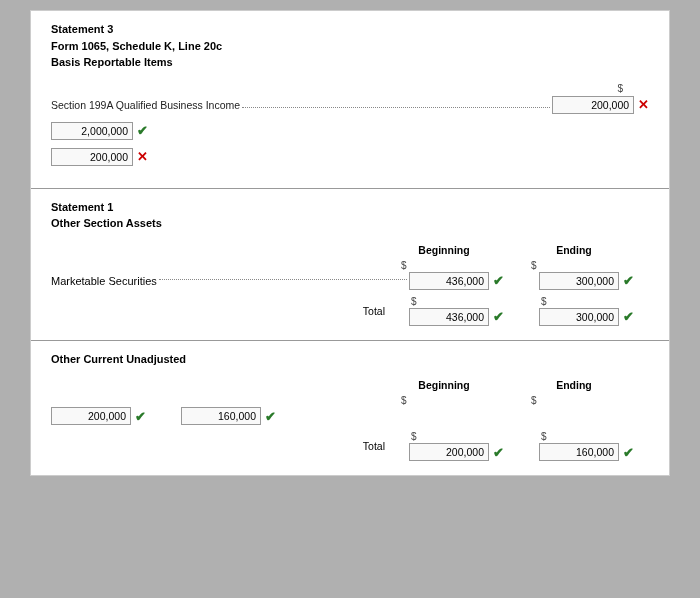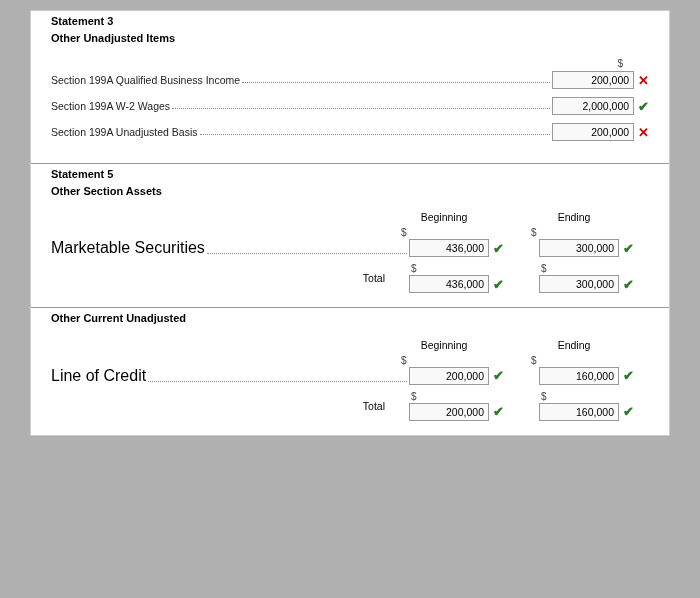--- a/index.html
+++ b/index.html
@@ -13,21 +13,21 @@
       font-size: 11px;
     }
     .page {
       background: #ffffff;
       width: 640px;
       margin: 10px auto;
       border: 1px solid #ccc;
     }
     .statement-block {
       border-bottom: 1px solid #999;
-      padding: 2px 20px 14px 20px;
+      padding: 10px 20px 14px 20px;
       background: #fff;
     }
     .statement-block:last-child {
       border-bottom: none;
     }
     .statement-header {
       margin-bottom: 12px;
     }
     .statement-header .title {
       font-weight: bold;
@@ -91,31 +91,31 @@
     .col-headers {
       display: flex;
       justify-content: flex-end;
       margin-bottom: 4px;
       padding-right: 10px;
     }
     .col-header {
       width: 130px;
       text-align: center;
       font-size: 10.5px;
-      font-weight: normal;
+      font-weight: bold;
     }
     .two-col-row {
       display: flex;
       align-items: center;
       margin-bottom: 6px;
     }
     .two-col-label {
-      font-size: 16px;
-      display: flex;
-      align-items: flex-end;
+      font-size: 11px;
+      display: flex;
+      align-items: center;
       flex: 1;
     }
     .two-col-label-text {
       white-space: nowrap;
     }
     .two-col-dots {
       flex: 1;
       height: 1px;
       border-bottom: 1px dotted #888;
       margin: 0 2px;
@@ -194,60 +194,53 @@
     }
   </style>
 </head>
 <body>
 
 <div class="page">
 
   <div class="statement-block">
     <div class="statement-header">
       <div class="title">Statement 3</div>
-      <div class="title">Other Unadjusted Items</div>
+      <div class="title">Form 1065, Schedule K, Line 20c</div>
+      <div class="title">Basis Reportable Items</div>
     </div>
     <div style="display:flex; justify-content:flex-end; font-size:10px; color:#444; padding-right:26px; margin-bottom:2px;">
       <span>$</span>
     </div>
     <div class="s3-row">
       <div class="s3-label">
         <span class="s3-label-text">Section 199A Qualified Business Income</span>
         <span class="s3-dots"></span>
       </div>
       <div class="s3-value">
         <div class="s3-amount">200,000</div>
         <span class="x-icon">✕</span>
       </div>
     </div>
     <div class="s3-row">
-      <div class="s3-label">
-        <span class="s3-label-text">Section 199A W-2 Wages</span>
-        <span class="s3-dots"></span>
-      </div>
       <div class="s3-value">
         <div class="s3-amount">2,000,000</div>
         <span class="check-icon">✔</span>
       </div>
     </div>
     <div class="s3-row">
-      <div class="s3-label">
-        <span class="s3-label-text">Section 199A Unadjusted Basis</span>
-        <span class="s3-dots"></span>
-      </div>
       <div class="s3-value">
         <div class="s3-amount">200,000</div>
         <span class="x-icon">✕</span>
       </div>
     </div>
   </div>
 
   <div class="statement-block">
     <div class="statement-header">
-      <div class="title">Statement 5</div>
+      <div class="title">Statement 1</div>
       <div class="title">Other Section Assets</div>
     </div>
     <div class="col-headers">
       <div class="col-header">Beginning</div>
       <div class="col-header">Ending</div>
     </div>
 
     <div style="display:flex; justify-content:flex-end; padding-right:10px; gap:20px; margin-bottom:1px;">
       <div style="width:110px; font-size:10px; color:#444; padding-left:2px;">$</div>
       <div style="width:110px; font-size:10px; color:#444; padding-left:2px;">$</div>
@@ -301,24 +294,20 @@
     <div class="col-headers">
       <div class="col-header">Beginning</div>
       <div class="col-header">Ending</div>
     </div>
 
     <div style="display:flex; justify-content:flex-end; padding-right:10px; gap:20px; margin-bottom:1px;">
       <div style="width:110px; font-size:10px; color:#444; padding-left:2px;">$</div>
       <div style="width:110px; font-size:10px; color:#444; padding-left:2px;">$</div>
     </div>
     <div class="two-col-row">
-      <div class="two-col-label">
-        <span class="two-col-label-text">Line of Credit</span>
-        <span class="two-col-dots"></span>
-      </div>
       <div class="two-col-values">
         <div class="col-value">
           <div class="col-field">
             <div class="col-amount">200,000</div>
             <span class="check-icon">✔</span>
           </div>
         </div>
         <div class="col-value">
           <div class="col-field">
             <div class="col-amount">160,000</div>

